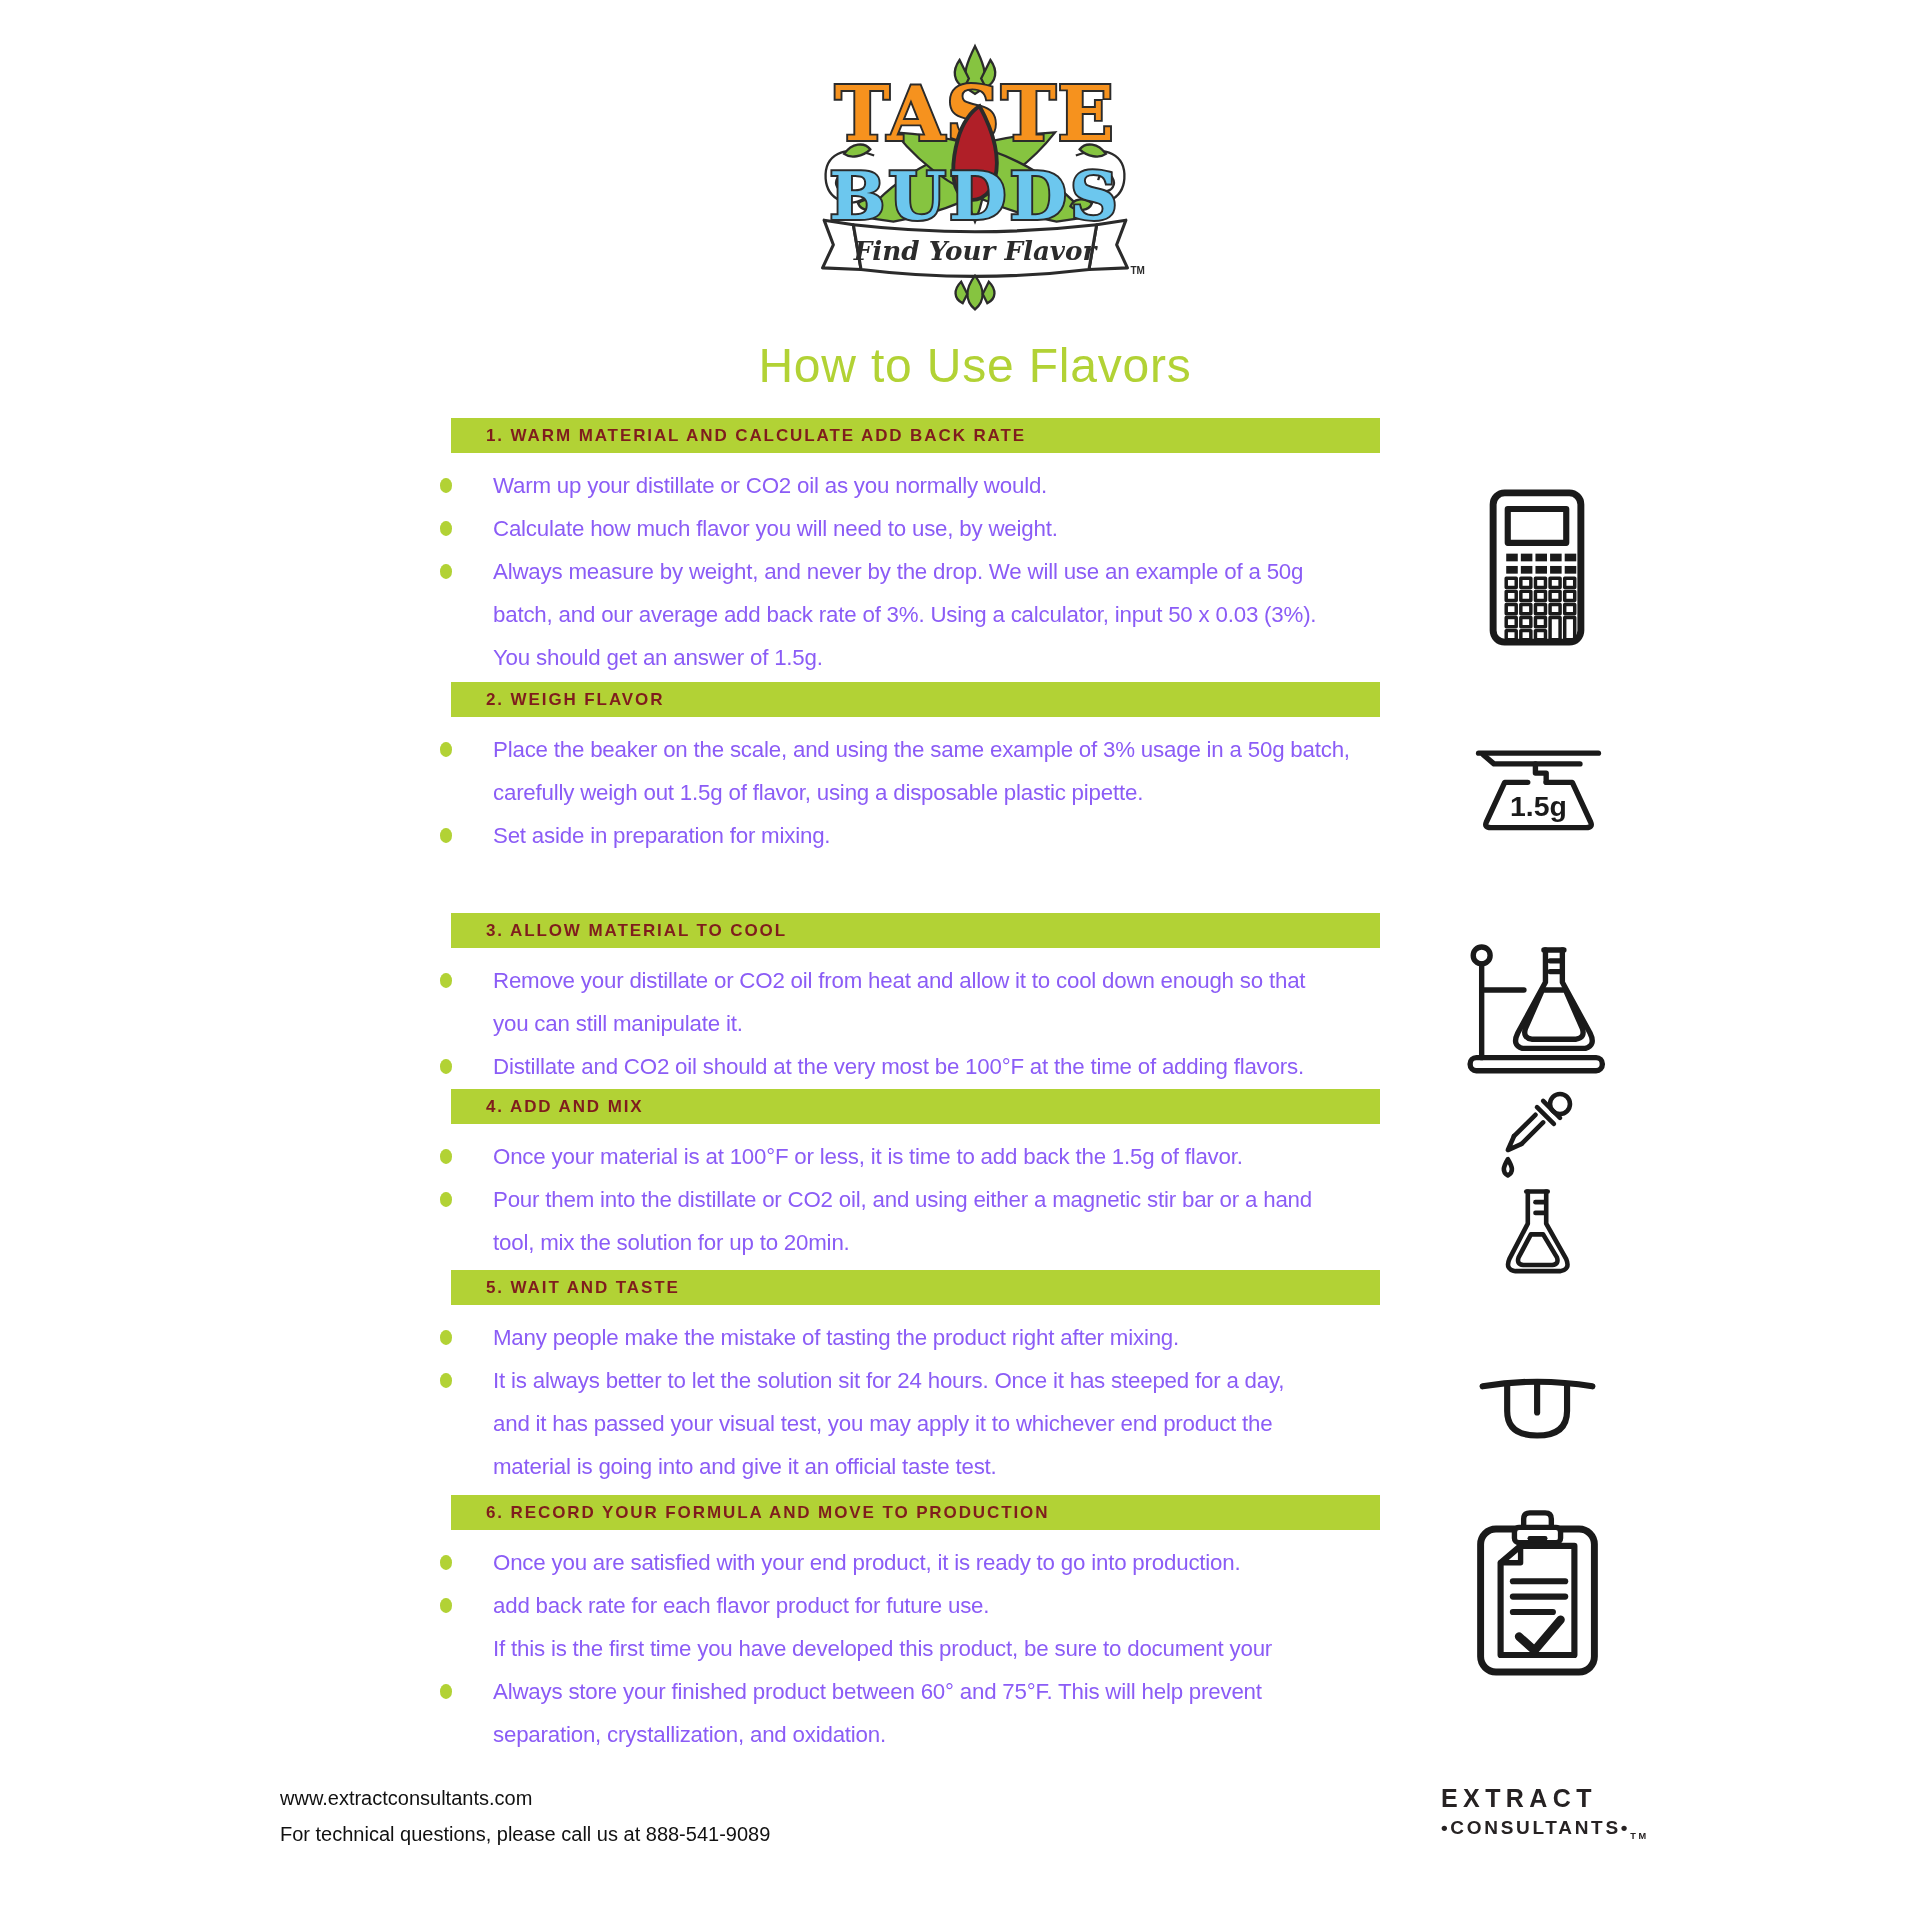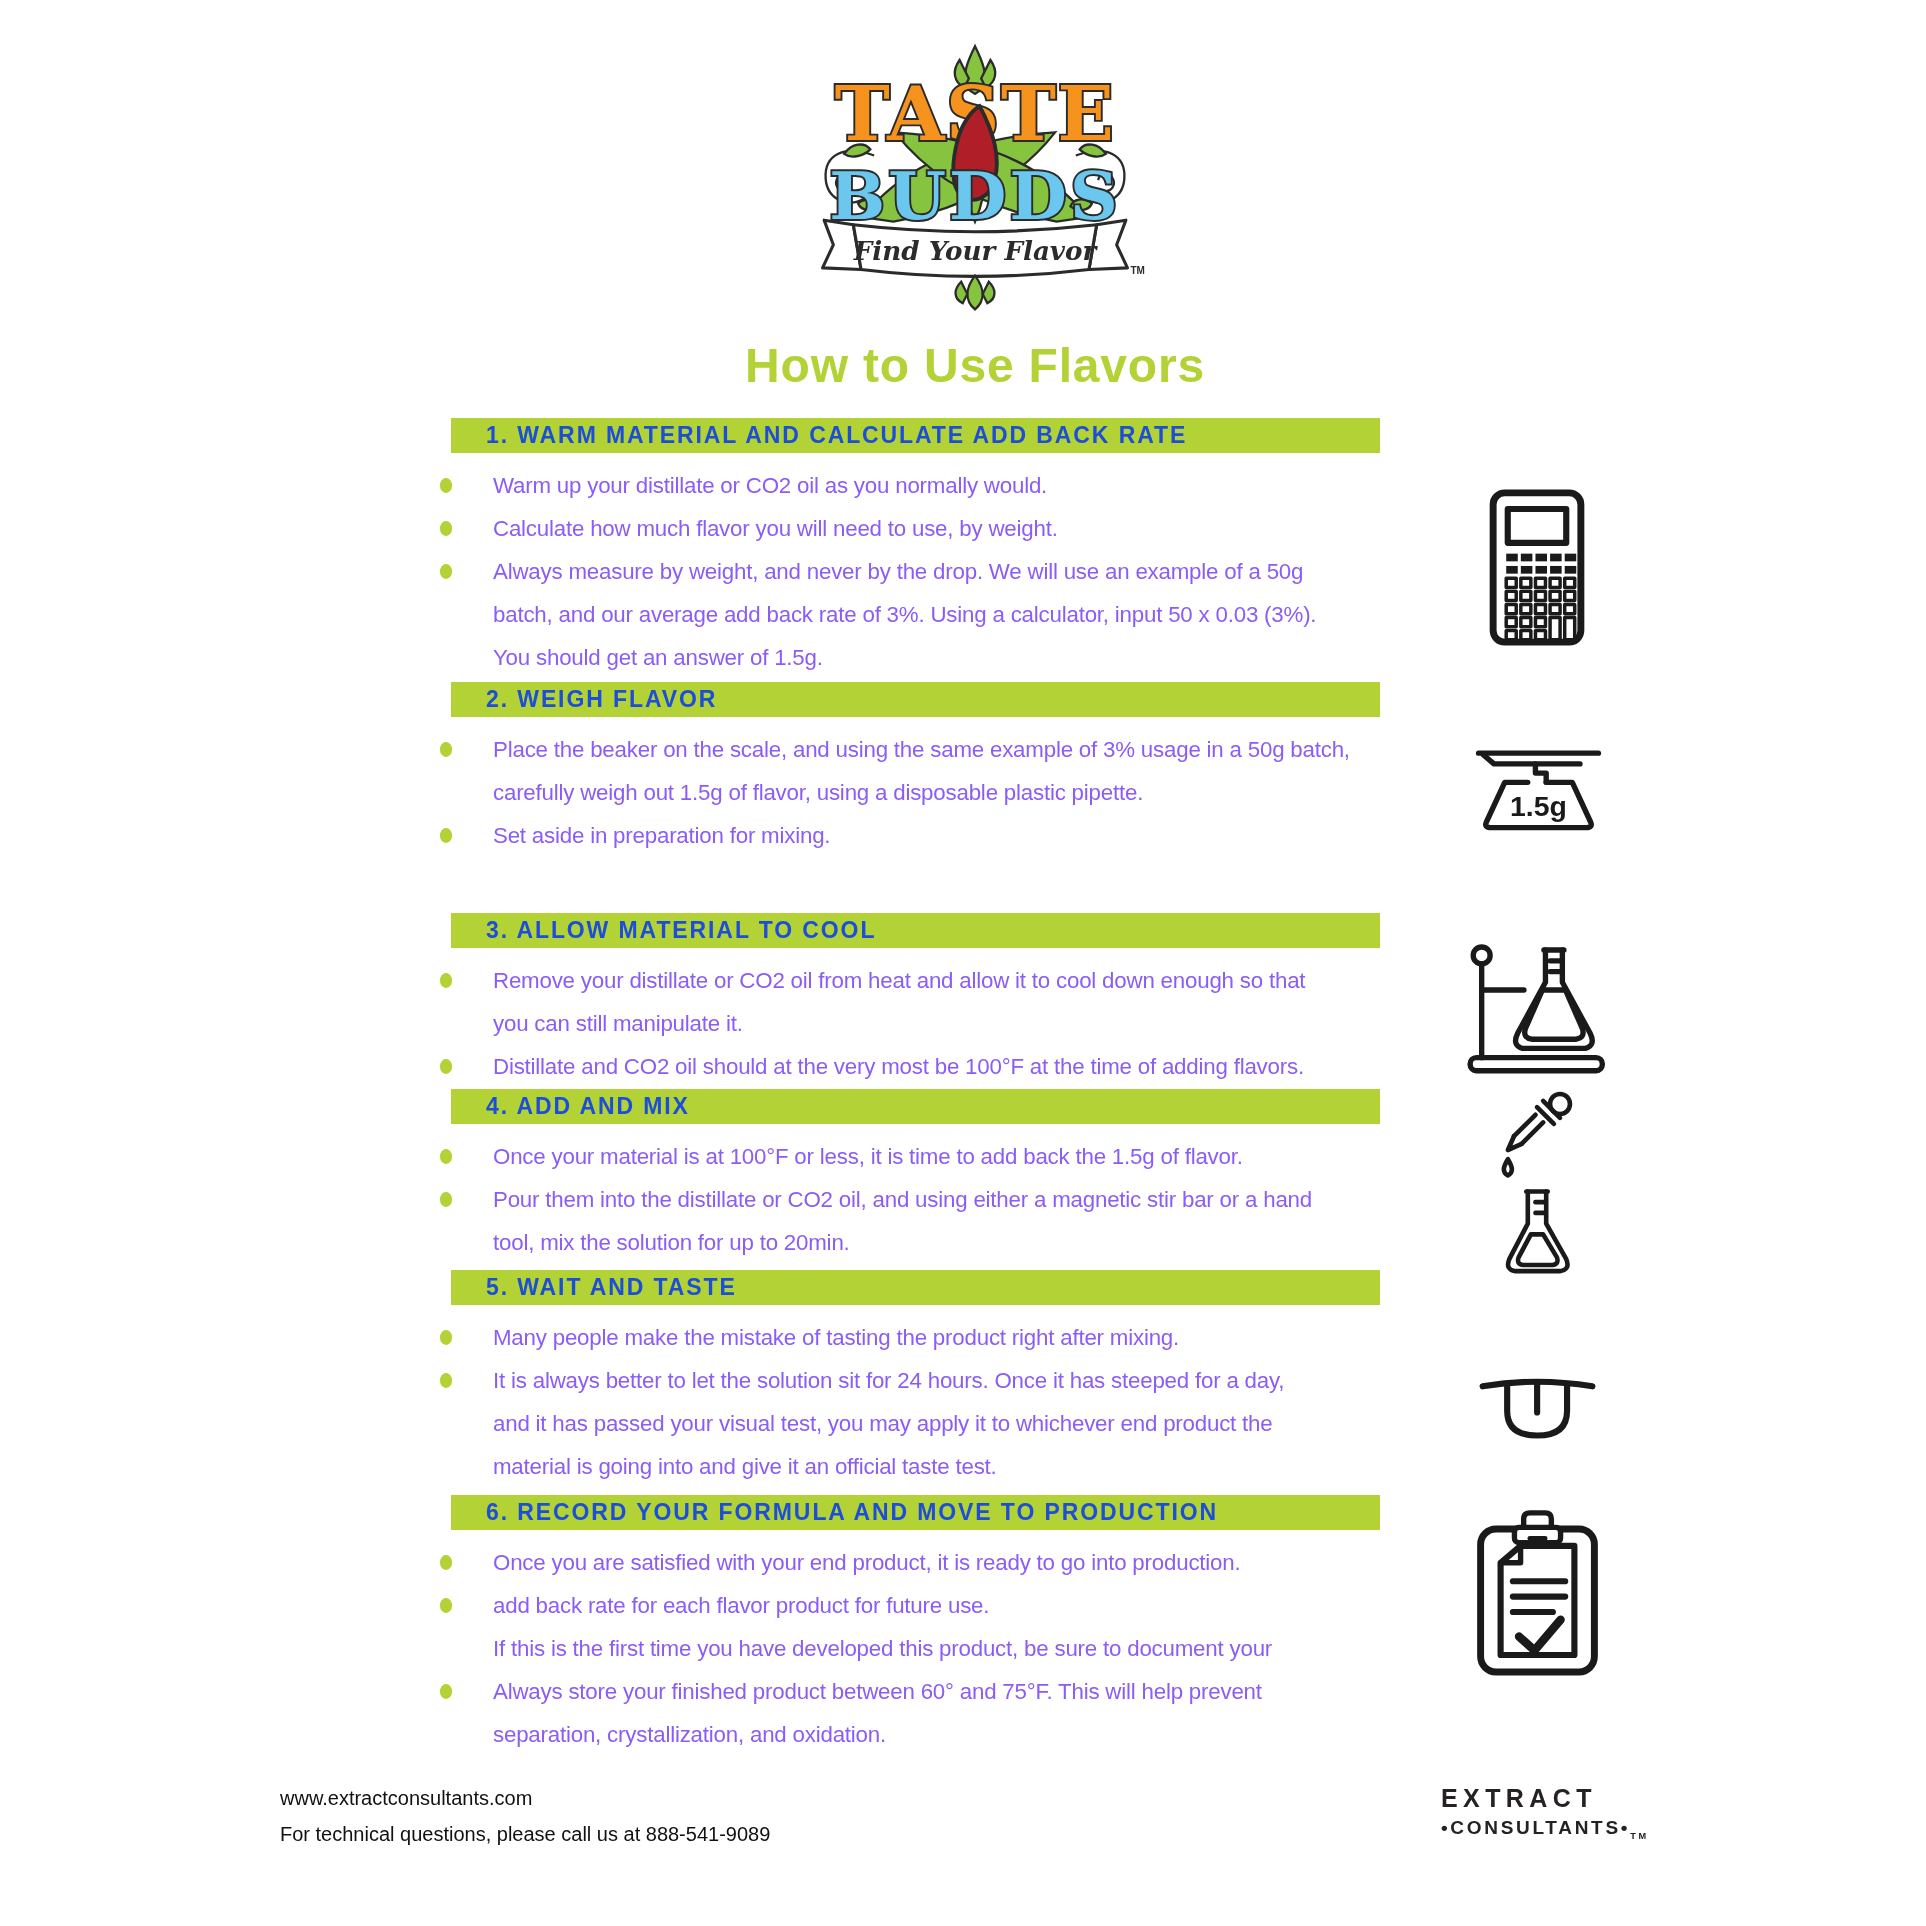--- a/index.html
+++ b/index.html
@@ -17,32 +17,32 @@
   .logo-word-top{font-family:"DejaVu Serif", serif;font-weight:bold;font-size:96px;letter-spacing:2px;
     fill:#f6921e;stroke:#2b2b2b;stroke-width:5px;paint-order:stroke fill;}
   .logo-word-bottom{font-family:"DejaVu Serif", serif;font-weight:bold;font-size:86px;letter-spacing:4px;
     fill:#6cc7ee;stroke:#2b2b2b;stroke-width:5px;paint-order:stroke fill;}
   .logo-script{font-family:"DejaVu Serif", serif;font-style:italic;font-weight:bold;font-size:34px;fill:#2b2b2b;}
   .logo-tm{font-family:"Liberation Sans", sans-serif;font-size:13px;fill:#2b2b2b;font-weight:bold;}
 
   
   .page-heading{
     position:absolute;top:338px;left:975px;transform:translateX(-50%);
-    margin:0;font-size:48px;font-weight:700;letter-spacing:0.8px;color:#b2d235;white-space:nowrap;
+    margin:0;font-size:48px;font-weight:400;letter-spacing:0.8px;color:#b2d235;white-space:nowrap;
   }
 
   
   .content{position:absolute;left:451px;top:0;width:929px;}
   .step{position:absolute;left:0;width:929px;}
   .step-bar{
     height:35px;background:#b2d235;display:flex;align-items:center;
     padding-left:35px;box-sizing:border-box;
   }
   .step-bar-label{
-    color:#1d4ed8;font-size:23px;font-weight:700;letter-spacing:1.9px;white-space:nowrap;
+    color:#7f1d1d;font-size:17px;font-weight:700;letter-spacing:1.9px;white-space:nowrap;
   }
   .bullets{list-style:none;margin:10.8px 0 0 0;padding:0;}
   .bullet{
     position:relative;padding-left:42px;font-size:22.3px;letter-spacing:-0.2px;
     line-height:43px;color:#8b5cf6;
   }
   .bullet::before{
     content:"";position:absolute;left:-10.8px;top:14.6px;width:11.6px;height:14.6px;
     border-radius:50%;background:#b2d235;
   }

